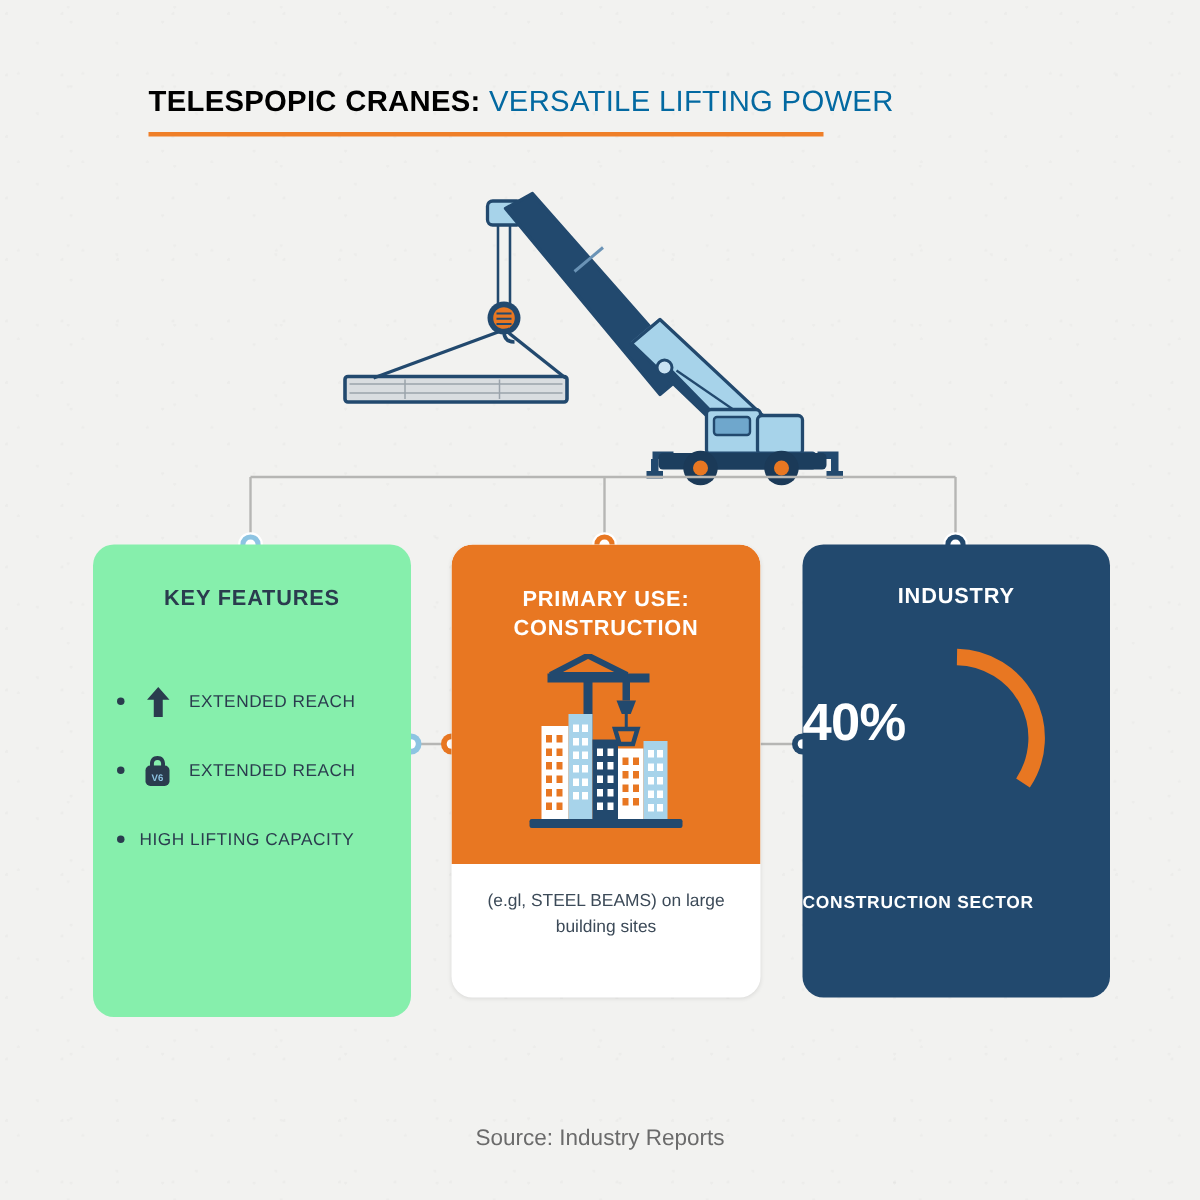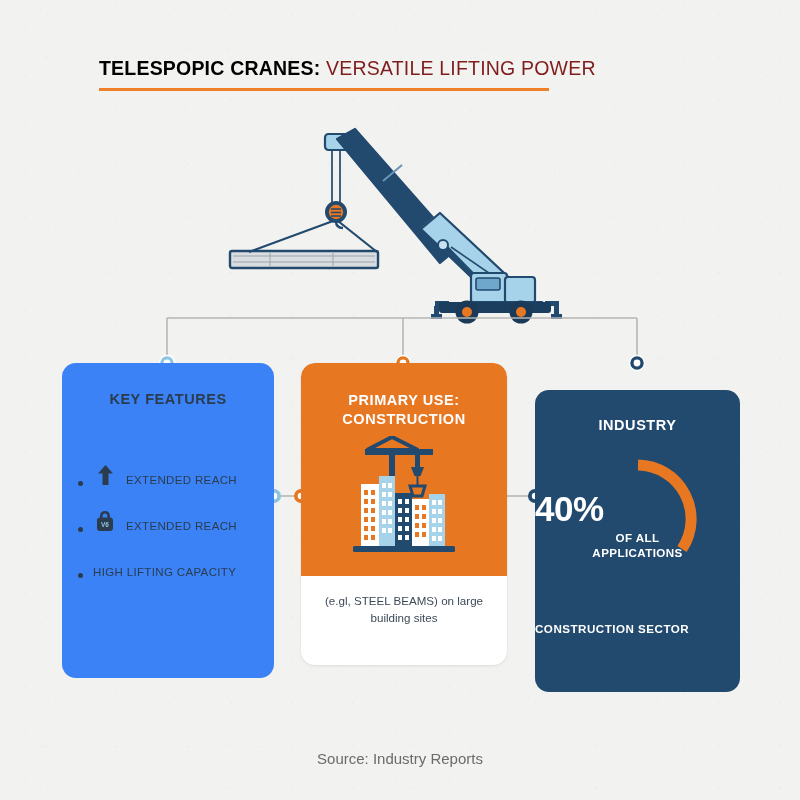--- a/index.html
+++ b/index.html
@@ -42,21 +42,21 @@
     letter-spacing: .2px;
     white-space: nowrap;
     color: #2b3a4a;
   }
   .title-strong {
     font-weight: bold;
     color: #000000;
   }
   .title-rest {
     font-weight: normal;
-    color: #7f1d1d;
+    color: #0369a1;
   }
   .title-rule {
     margin-top: 8px;
     width: 450px;
     height: 3px;
     background: #ef7f28;
   }
 
   
   .crane-wrap {
@@ -78,21 +78,21 @@
   
   .card {
     position: absolute;
     border-radius: 14px;
   }
   .card-left {
     left: 62px;
     top: 363px;
     width: 212px;
     height: 315px;
-    background: #3b82f6;
+    background: #86efac;
   }
   .card-mid {
     left: 301px;
     top: 363px;
     width: 206px;
     height: 302px;
     background: #ffffff;
     box-shadow: 0 1px 3px rgba(0,0,0,.09);
     overflow: hidden;
   }
@@ -101,41 +101,40 @@
     height: 213px;
     width: 100%;
     border-radius: 14px 14px 0 0;
   }
   .card-right {
     left: 535px;
     top: 363px;
     width: 205px;
     height: 302px;
     background: #22496e;
-    margin-top: 27px;
   }
 
   .card-title {
     text-align: center;
     font-weight: bold;
     font-size: 14.5px;
     letter-spacing: .55px;
     line-height: 1.33;
   }
   .title-dark { color: #2a3c4e; padding-top: 27px; }
   .title-white { color: #ffffff; }
 
   
   .bullets {
     margin-top: 40px;
     padding-left: 16px;
   }
   .bullet-row {
     display: flex;
-    align-items: flex-end;
+    align-items: center;
     height: 37px;
     margin-bottom: 9px;
   }
   .bullet-dot {
     width: 5px; height: 5px;
     border-radius: 50%;
     background: #2a3c4e;
     flex: 0 0 auto;
     margin-right: 10px;
   }
@@ -451,22 +450,18 @@
 <div class="card card-right">
   <div class="card-title title-white" style="padding-top:26px;">
     <div>INDUSTRY</div>
   </div>
 
   <div class="gauge-wrap">
     <svg class="gauge-svg" width="140" height="128" viewBox="0 0 140 128">
       <path d="M70 16 A54 54 0 0 1 114 100" fill="none" stroke="#e87722" stroke-width="11" stroke-linecap="butt"></path>
     </svg>
     <div class="gauge-pct">40%</div>
-    <div class="gauge-sub">
-      <div>OF ALL</div>
-      <div>APPLICATIONS</div>
-    </div>
   </div>
 
   <div class="card-footnote">CONSTRUCTION SECTOR</div>
 </div>
 
 <div class="source">Source: Industry Reports</div>
 
 </body></html>

